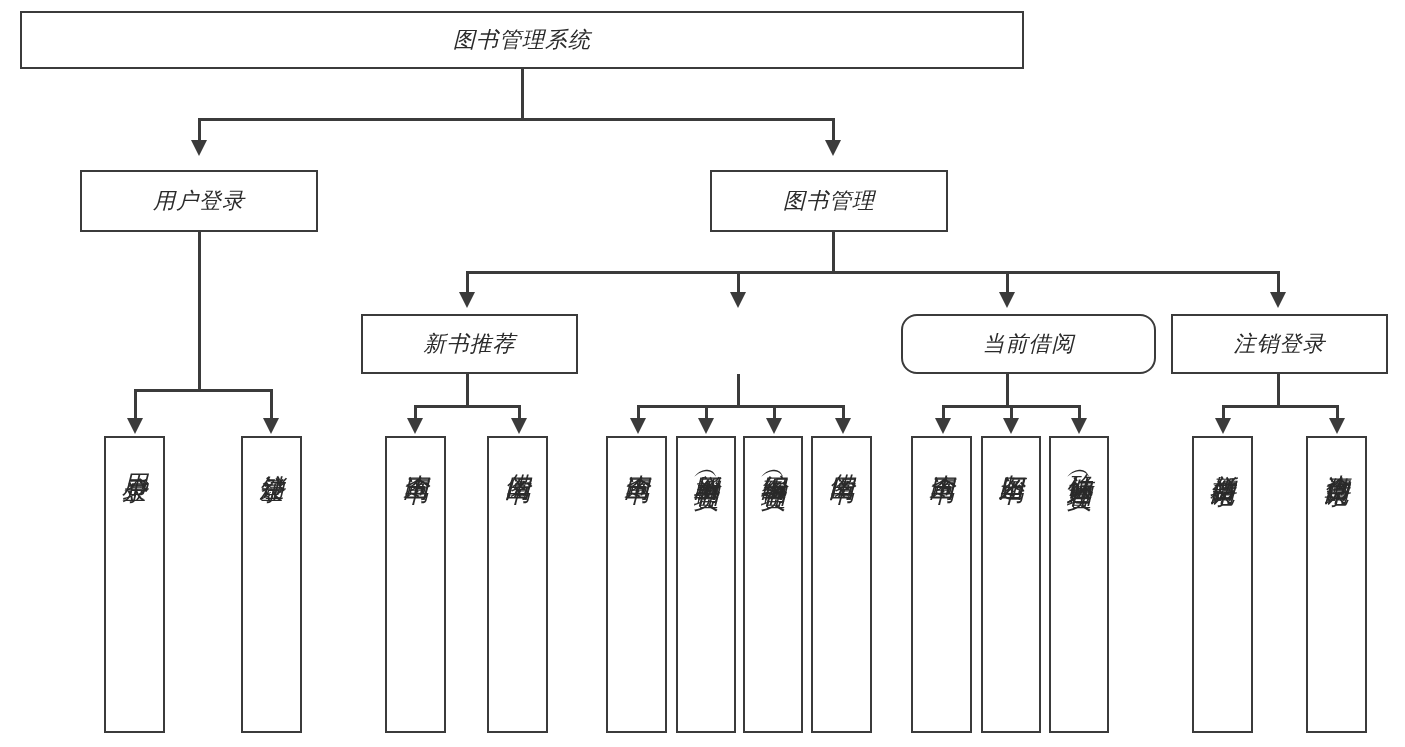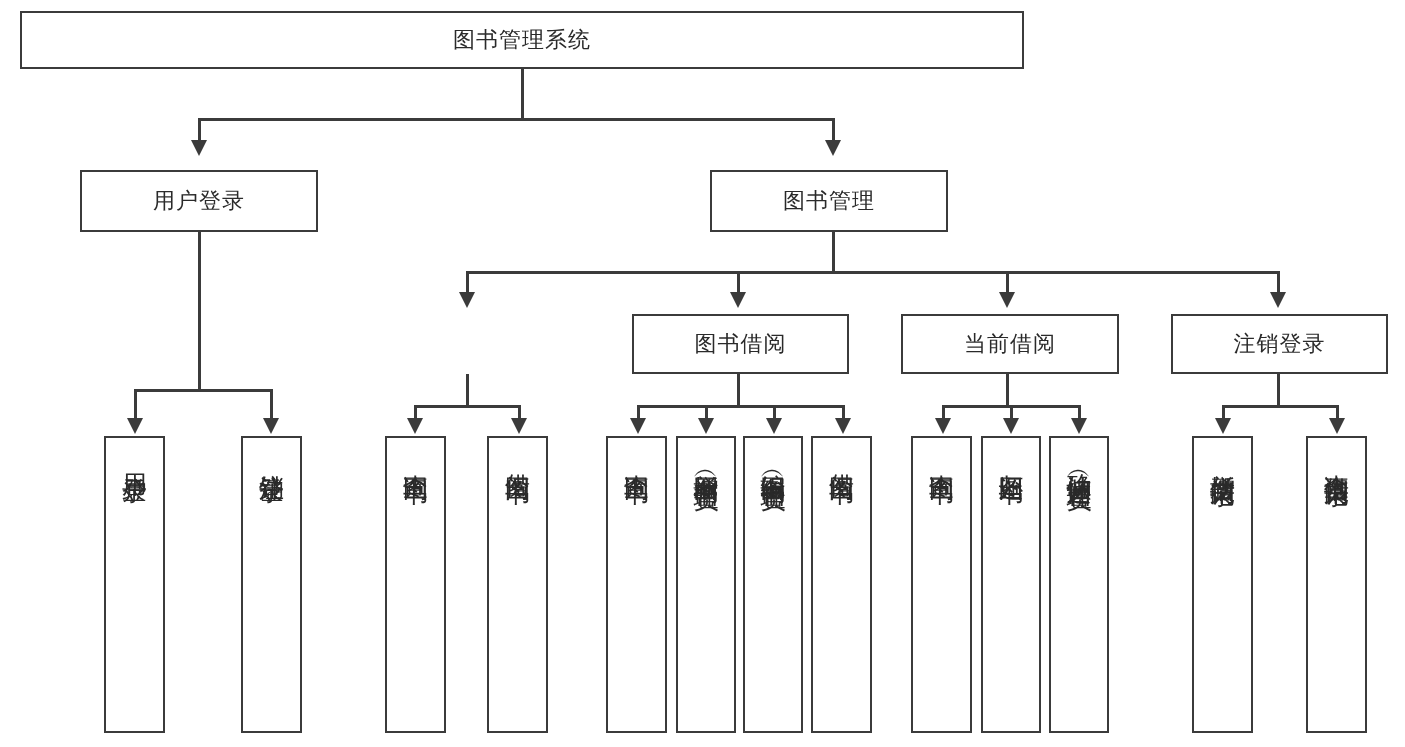--- a/index.html
+++ b/index.html
@@ -23,20 +23,21 @@
     display:flex;
     align-items:center;
     justify-content:center;
     color:#2a2a2a;
     line-height:1.12;
   }
   .node .lbl{
     display:block;
     text-align:left;
     white-space:pre;
+    font-style:italic;
   }
   .node.h .lbl{ font-size:22px; letter-spacing:1px; }
   .node.root .lbl{ font-size:22px; letter-spacing:1px; }
   
   .node.v{
     align-items:flex-start;
     justify-content:center;
     padding-top:16px;
   }
   .node.v .lbl{
@@ -103,24 +104,24 @@
   <div class="ln h" style="left:466px;top:271px;width:813px;"></div>
   <div class="ln v" style="left:466px;top:271px;height:25px;"></div>
   <div class="arw" style="left:459px;top:292px;"></div>
   <div class="ln v" style="left:737px;top:271px;height:25px;"></div>
   <div class="arw" style="left:730px;top:292px;"></div>
   <div class="ln v" style="left:1006px;top:271px;height:25px;"></div>
   <div class="arw" style="left:999px;top:292px;"></div>
   <div class="ln v" style="left:1277px;top:271px;height:25px;"></div>
   <div class="arw" style="left:1270px;top:292px;"></div>
 
-  <div class="node h" style="left:632px;top:314px;width:217px;height:60px;">
-    <span class="lbl">图书借阅</span>
-  </div>
-  <div class="node h" style="left:901px;top:314px;width:218px;height:60px;">
+  <div class="node h" style="left:361px;top:314px;width:217px;height:60px;">
+    <span class="lbl">新书推荐</span>
+  </div>
+  <div class="node h" style="left:901px;top:314px;width:255px;height:60px;border-radius:16px;">
     <span class="lbl">当前借阅</span>
   </div>
   <div class="node h" style="left:1171px;top:314px;width:217px;height:60px;">
     <span class="lbl">注销登录</span>
   </div>
 
   <div class="ln v" style="left:466px;top:374px;height:32px;"></div>
   <div class="ln h" style="left:414px;top:405px;width:104px;"></div>
   <div class="ln v" style="left:414px;top:405px;height:17px;"></div>
   <div class="arw" style="left:407px;top:418px;"></div>

